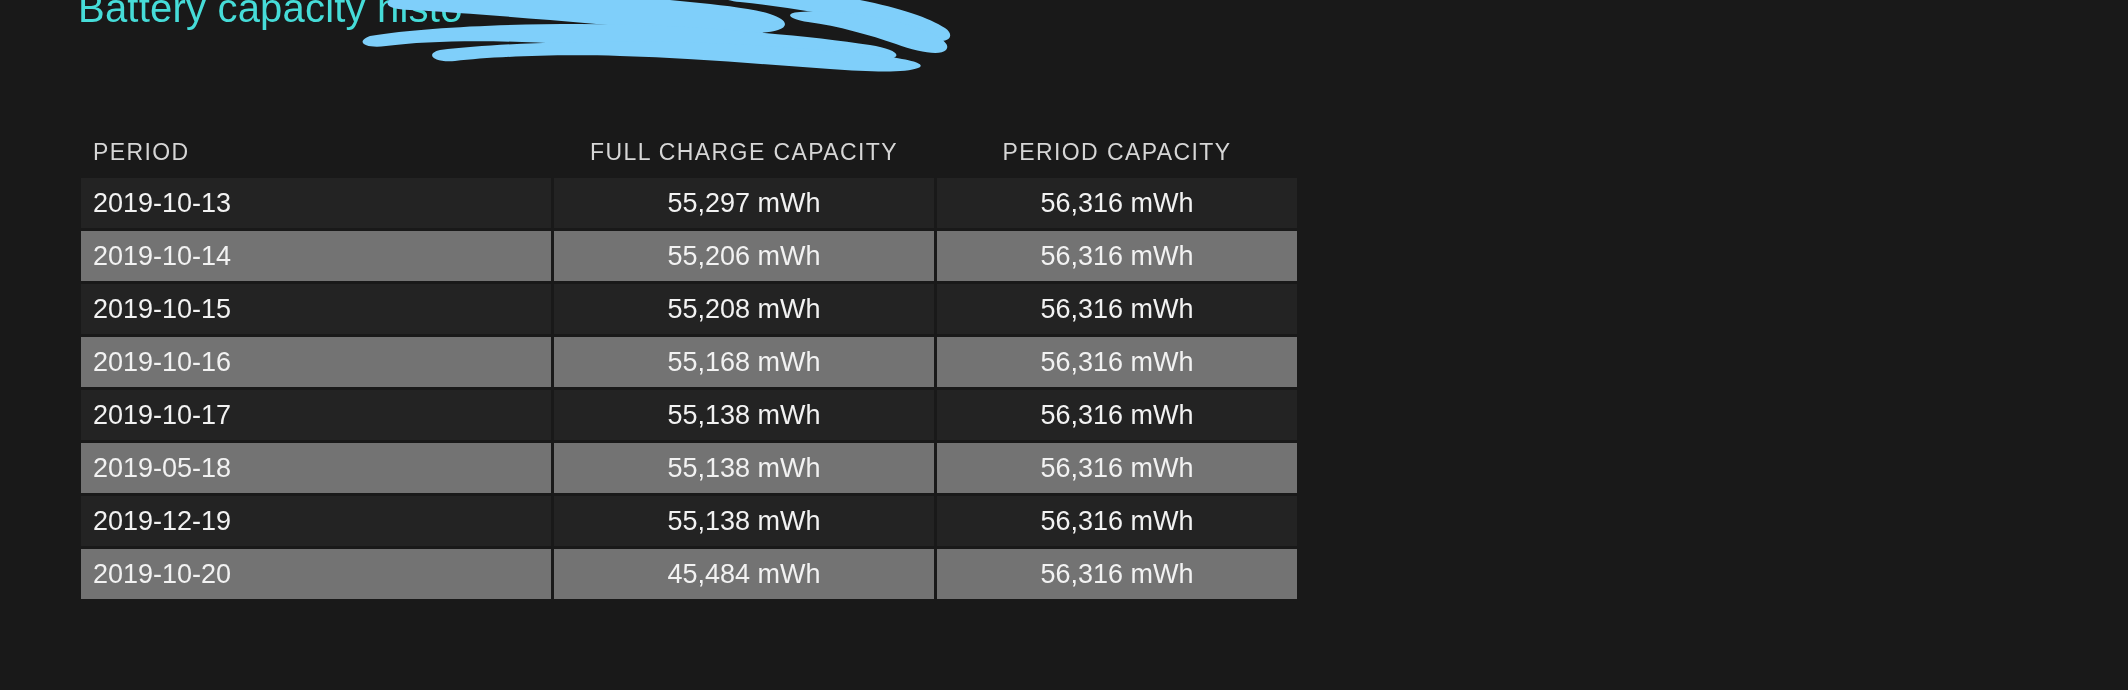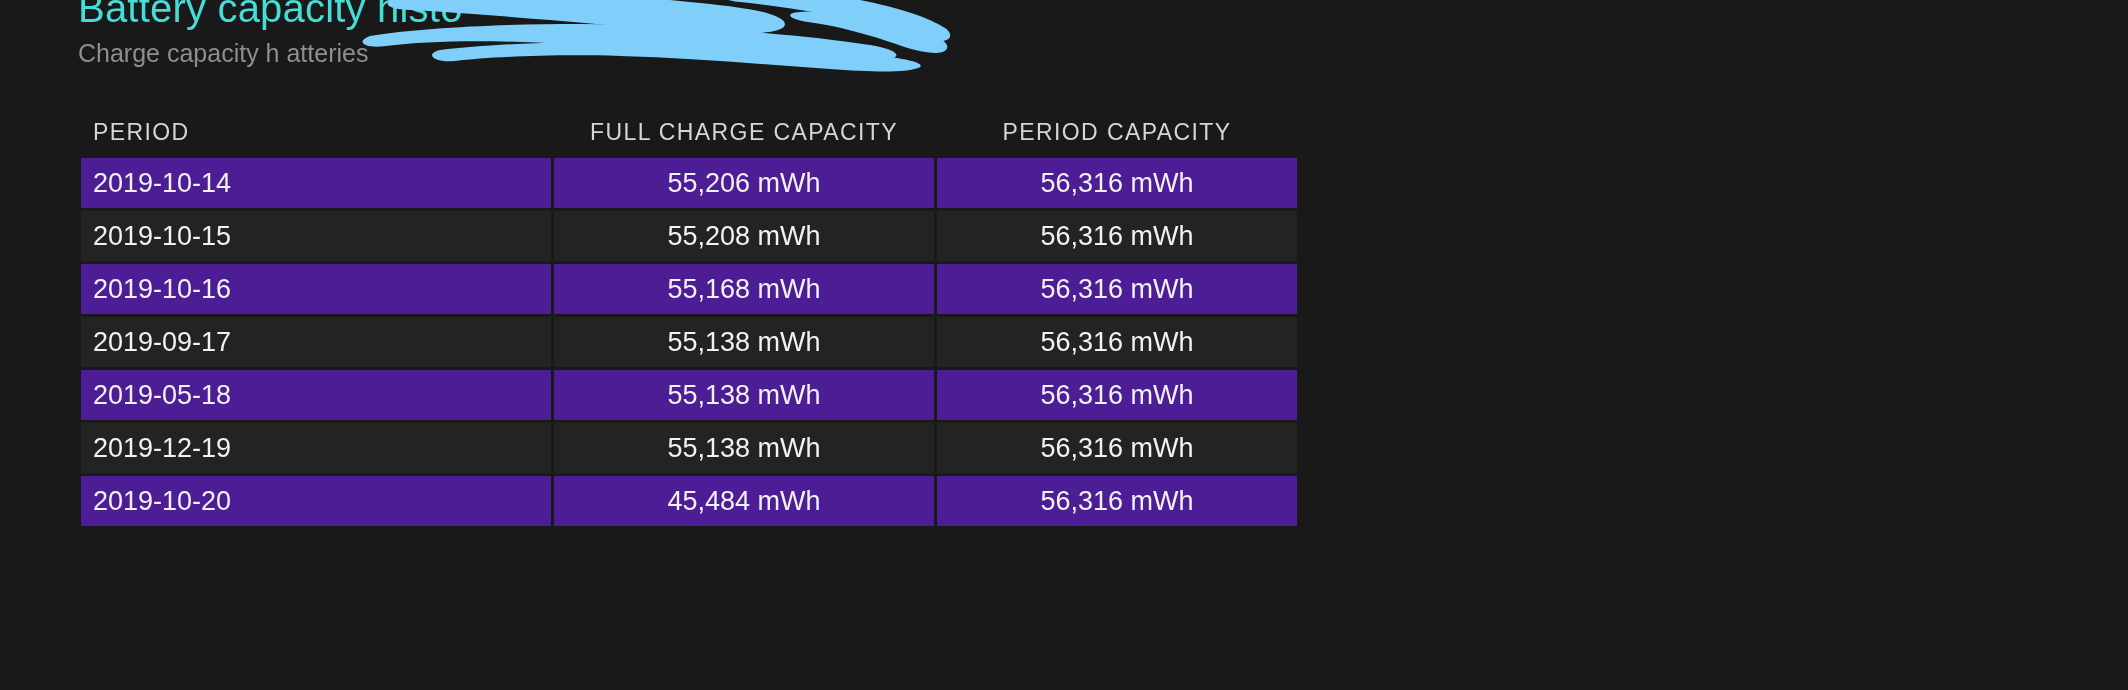--- a/index.html
+++ b/index.html
@@ -56,21 +56,21 @@
     width: 660px;
     height: 88px;
     pointer-events: none;
   }
   .redaction-layer svg { display: block; }
 
   
   .capacity-table {
     position: absolute;
     left: 78px;
-    top: 116px;
+    top: 136px;
     border-collapse: separate;
     border-spacing: 3px 3px;
     table-layout: fixed;
   }
   .capacity-table th {
     font-size: 23px;
     font-weight: 400;
     color: #D6D6D6;
     letter-spacing: 1.4px;
     padding: 0 0 9px 0;
@@ -94,31 +94,30 @@
     text-align: left;
     padding-left: 12px;
   }
 
   col.w-period  { width: 470px; }
   col.w-full    { width: 380px; }
   col.w-design  { width: 360px; }
 
   
   tr.row-odd  td { background: #232323; }
-  tr.row-even td { background: #4c1d95; }
+  tr.row-even td { background: #737373; }
 
 </style>
 </head>
 <body>
 
 <div id="app">
 
   <div class="heading-block">
     <div class="page-title">Battery capacity histo</div>
-    <div class="page-subtitle">Charge capacity h                    atteries</div>
   </div>
 
   <div class="redaction-layer">
     <svg width="660" height="88" viewBox="0 0 660 88" xmlns="http://www.w3.org/2000/svg">
       <g fill="#7FCFFA">
         <path d="M96,8 C130,2 190,0 250,3 C310,6 350,10 390,14
                  C420,17 450,20 470,26 C486,31 490,38 478,42
                  C462,47 430,46 400,44 C350,41 300,36 250,32
                  C200,28 150,24 110,22 C88,21 80,16 96,8 Z"></path>
         <path d="M70,48 C120,40 200,36 280,36 C340,36 400,39 455,44
@@ -146,37 +145,42 @@
       <col class="w-design">
     </colgroup>
     <thead>
       <tr>
         <th class="col-period">PERIOD</th>
         <th>FULL CHARGE CAPACITY</th>
         <th>PERIOD CAPACITY</th>
       </tr>
     </thead>
     <tbody id="table-body">
+        <tr class="row-odd">
+          <td class="col-period">2019-10-13</td>
+          <td>55,297 mWh</td>
+          <td>56,316 mWh</td>
+        </tr>
         <tr class="row-even">
           <td class="col-period">2019-10-14</td>
           <td>55,206 mWh</td>
           <td>56,316 mWh</td>
         </tr>
         <tr class="row-odd">
           <td class="col-period">2019-10-15</td>
           <td>55,208 mWh</td>
           <td>56,316 mWh</td>
         </tr>
         <tr class="row-even">
           <td class="col-period">2019-10-16</td>
           <td>55,168 mWh</td>
           <td>56,316 mWh</td>
         </tr>
         <tr class="row-odd">
-          <td class="col-period">2019-09-17</td>
+          <td class="col-period">2019-10-17</td>
           <td>55,138 mWh</td>
           <td>56,316 mWh</td>
         </tr>
         <tr class="row-even">
           <td class="col-period">2019-05-18</td>
           <td>55,138 mWh</td>
           <td>56,316 mWh</td>
         </tr>
         <tr class="row-odd">
           <td class="col-period">2019-12-19</td>

